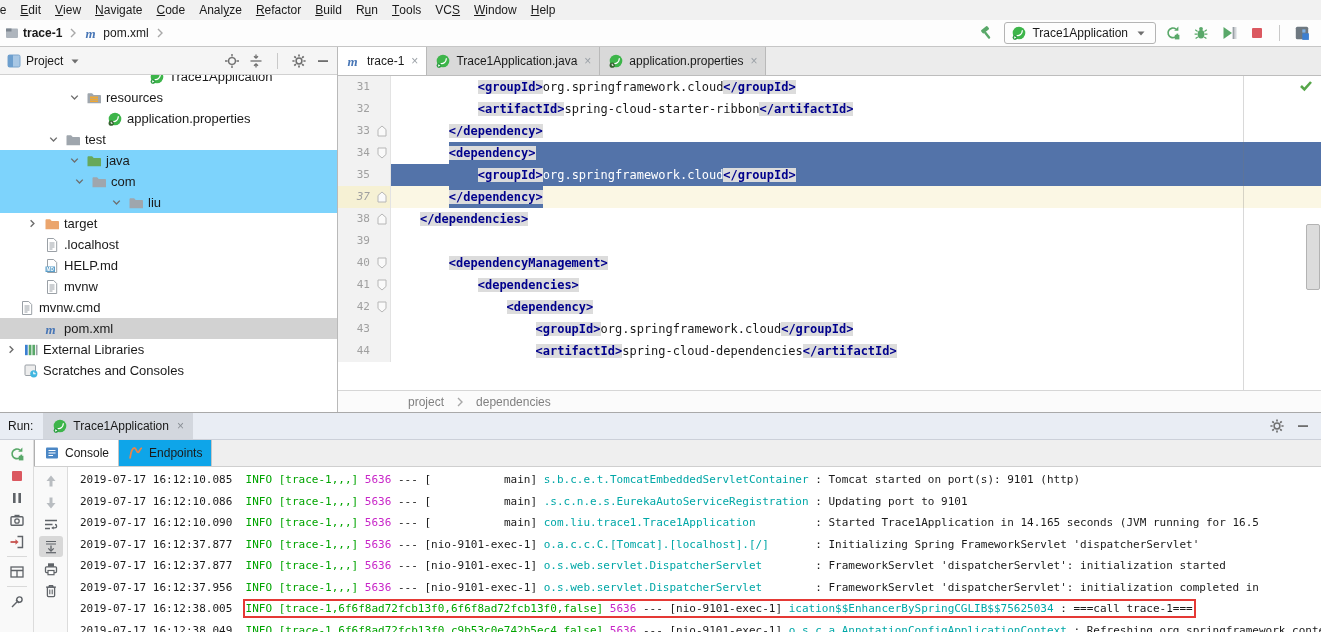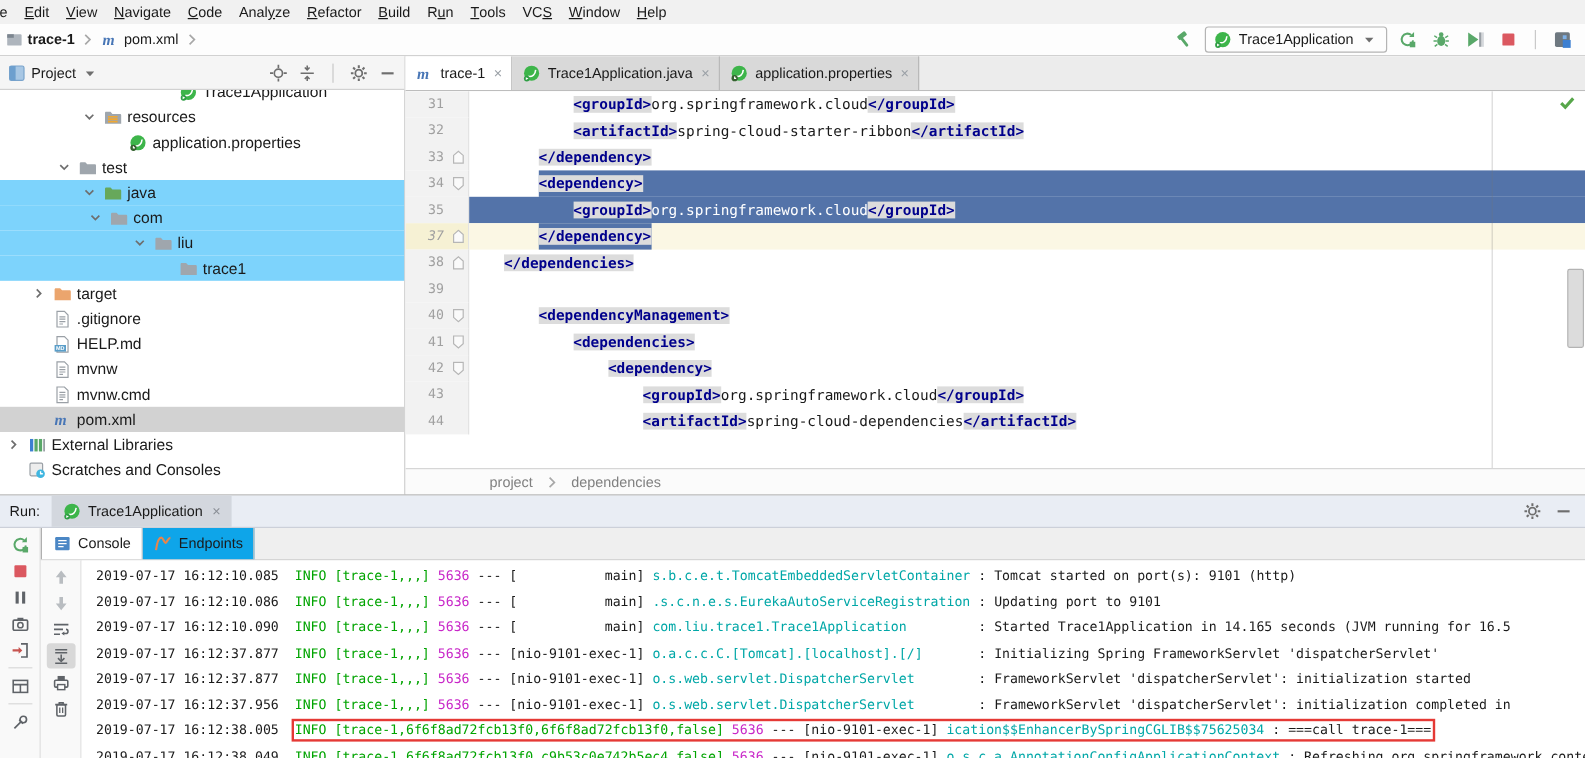--- a/index.html
+++ b/index.html
@@ -335,29 +335,20 @@
                 <path d="M4.5 6l3.5 3.5L11.5 6" stroke="#6e6e6e" stroke-width="1.5" fill="none"></path>
               </svg>
             </span>
             <span class="ico">
               <svg viewBox="0 0 16 16" xmlns="http://www.w3.org/2000/svg">
                 <path d="M1.5 4.2c0-.5.4-1 1-1h3.6l1.6 1.7h6.3c.5 0 1 .4 1 1v7.3h-13.5z" fill="#9fa6ad"></path>
               </svg>
             </span>
             <span>liu</span>
           </div>
-          <div class="trow green" style="padding-left: 130px;">
-            <span class="chev"></span>
-            <span class="ico">
-              <svg viewBox="0 0 16 16" xmlns="http://www.w3.org/2000/svg">
-                <path d="M1.5 4.2c0-.5.4-1 1-1h3.6l1.6 1.7h6.3c.5 0 1 .4 1 1v7.3h-13.5z" fill="#9fa6ad"></path>
-              </svg>
-            </span>
-            <span>trace1</span>
-          </div>
           <div class="trow" style="padding-left: 25px;">
             <span class="chev">
               <svg viewBox="0 0 16 16" xmlns="http://www.w3.org/2000/svg">
                 <path d="M6 4.5L9.5 8 6 11.5" stroke="#6e6e6e" stroke-width="1.5" fill="none"></path>
               </svg>
             </span>
             <span class="ico">
               <svg viewBox="0 0 16 16" xmlns="http://www.w3.org/2000/svg">
                 <path d="M1.5 4.2c0-.5.4-1 1-1h3.6l1.6 1.7h6.3c.5 0 1 .4 1 1v7.3h-13.5z" fill="#eba56d"></path>
               </svg>
@@ -365,21 +356,21 @@
             <span>target</span>
           </div>
           <div class="trow" style="padding-left: 25px;">
             <span class="chev"></span>
             <span class="ico">
               <svg viewBox="0 0 16 16" xmlns="http://www.w3.org/2000/svg">
                 <path d="M3.5 1.5h6.2l3 3v10H3.5z" fill="#fff" stroke="#9aa0a6"></path>
                 <path stroke="#9aa0a6" d="M5.5 6h5M5.5 8h5M5.5 10h5M5.5 12h3"></path>
               </svg>
             </span>
-            <span>.gitignore</span>
+            <span>.localhost</span>
           </div>
           <div class="trow" style="padding-left: 25px;">
             <span class="chev"></span>
             <span class="ico">
               <svg viewBox="0 0 16 16" xmlns="http://www.w3.org/2000/svg">
                 <path d="M3.5 1.5h6.2l3 3v10H3.5z" fill="#fff" stroke="#9aa0a6"></path>
                 <rect x="1.5" y="8.5" width="9.5" height="5.5" fill="#5a9ec9"></rect>
                 <text x="2.6" y="12.8" font-size="4.6" font-weight="bold" fill="#fff" font-family="sans-serif">MD</text>
               </svg>
             </span>
@@ -388,21 +379,21 @@
           <div class="trow" style="padding-left: 25px;">
             <span class="chev"></span>
             <span class="ico">
               <svg viewBox="0 0 16 16" xmlns="http://www.w3.org/2000/svg">
                 <path d="M3.5 1.5h6.2l3 3v10H3.5z" fill="#fff" stroke="#9aa0a6"></path>
                 <path stroke="#9aa0a6" d="M5.5 6h5M5.5 8h5M5.5 10h5M5.5 12h3"></path>
               </svg>
             </span>
             <span>mvnw</span>
           </div>
-          <div class="trow" style="padding-left: 25px;">
+          <div class="trow" style="">
             <span class="chev"></span>
             <span class="ico">
               <svg viewBox="0 0 16 16" xmlns="http://www.w3.org/2000/svg">
                 <path d="M3.5 1.5h6.2l3 3v10H3.5z" fill="#fff" stroke="#9aa0a6"></path>
                 <path stroke="#9aa0a6" d="M5.5 6h5M5.5 8h5M5.5 10h5M5.5 12h3"></path>
               </svg>
             </span>
             <span>mvnw.cmd</span>
           </div>
           <div class="trow selected" style="padding-left: 25px;">

